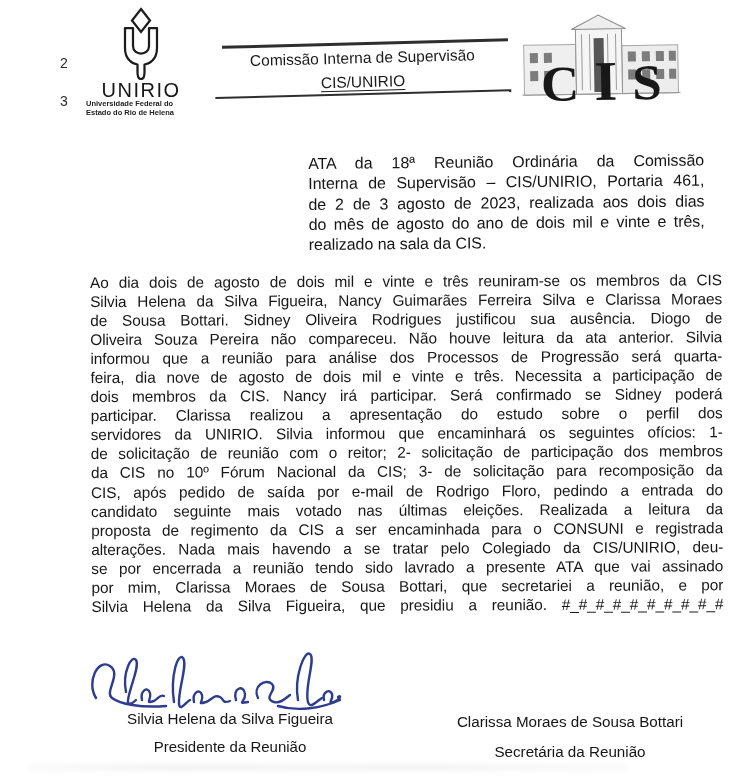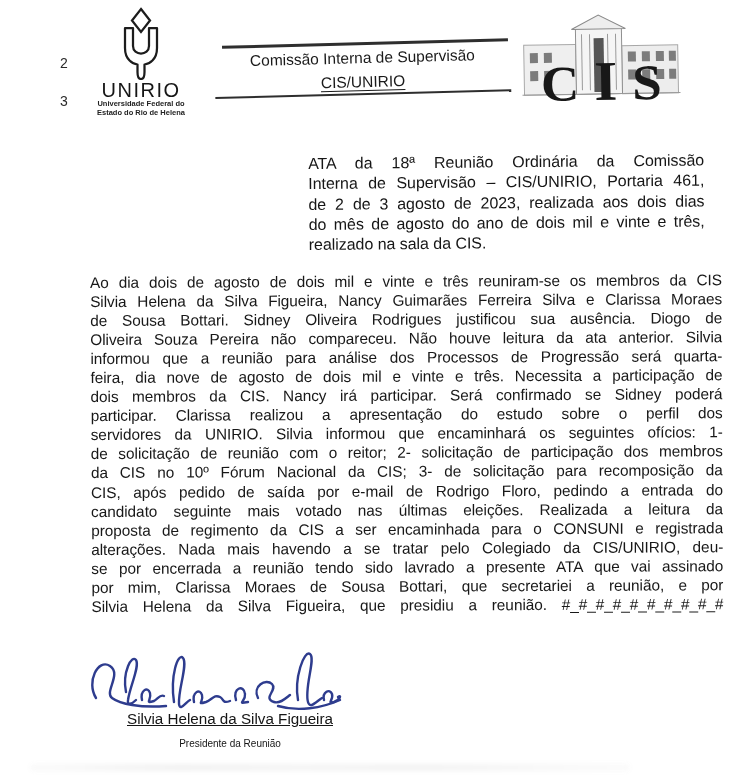--- a/index.html
+++ b/index.html
@@ -18,21 +18,21 @@
   .marginnum{position:absolute;left:60px;font-size:14px;color:#2a2a2a;}
   .num2{top:55px;}
   .num3{top:93px;}
   
   .unirio-mark{position:absolute;left:110px;top:6px;width:62px;height:74px;}
   .unirio-word{
     position:absolute;left:86px;top:79px;width:110px;text-align:center;
     font-family:Liberation Sans, sans-serif;font-size:20px;letter-spacing:1.5px;color:#161616;
   }
   .unirio-sub{
-    position:absolute;left:86px;top:100px;width:110px;text-align:center;
+    position:absolute;left:86px;top:100px;width:110px;
     font-size:7.5px;font-weight:bold;line-height:8.5px;color:#222;
   }
   
   .letterhead{
     position:absolute;left:214px;top:46px;width:296px;
     transform:rotate(-1.5deg);transform-origin:left top;
   }
   .rule{height:2.5px;background:var(--rule);}
   .rule-top{margin-left:8px;margin-right:2px;}
   .lh1{margin-top:4px;text-align:center;font-size:15.5px;color:#1a1a1a;}
@@ -64,22 +64,22 @@
     font-size:15.4px;line-height:19.05px;letter-spacing:-0.05px;
     transform:rotate(-0.25deg);transform-origin:left top;color:#181818;
   }
   .bl{height:19.05px;overflow:hidden;text-align:justify;text-align-last:justify;text-justify:inter-word;}
   
   .signature-svg{position:absolute;left:82px;top:642px;width:262px;height:86px;}
   .sigpath{fill:none;stroke:var(--signature-ink);stroke-width:2.4;stroke-linecap:round;stroke-linejoin:round;}
   .sigblock{position:absolute;text-align:center;color:#151515;}
   .sig-left{left:90px;top:710px;width:280px;}
   .sig-right{left:420px;top:713px;width:300px;}
-  .sig-name{font-size:15.2px;text-decoration:underline;}
-  .sig-left .sig-role{margin-top:11px;font-size:10px;}
+  .sig-name{font-size:15.2px;}
+  .sig-left .sig-role{margin-top:11px;font-size:15px;}
   .sig-right .sig-role{margin-top:13px;font-size:15.2px;}
   
   .smudge{
     position:absolute;left:30px;top:764px;width:600px;height:7px;border-radius:3px;
     background:linear-gradient(90deg,#f6f6f6,#e7e7e7 25%,#ededed 45%,#e9e9e9 65%,#f7f7f7);
     filter:blur(2px);opacity:.55;
   }
 </style>
 </head>
 <body>
@@ -183,16 +183,20 @@
     <path class="sigpath" d="M176,56 C170,44 184,36 190,42 C196,48 180,56 192,60 C198,62 204,56 208,53"></path>
     <path class="sigpath" d="M216,58 C212,36 222,8 228,12 C234,16 222,46 226,60 C228,68 236,58 240,56"></path>
     <path class="sigpath" d="M242,58 C240,50 248,46 250,52 C252,58 244,62 252,60 C258,58 260,52 256,55"></path>
     <path class="sigpath" d="M196,64 C216,70 240,66 258,58"></path>
   </svg>
 
   <div class="sigblock sig-left">
     <div class="sig-name">Silvia Helena da Silva Figueira</div>
     <div class="sig-role">Presidente da Reunião</div>
   </div>
+  <div class="sigblock sig-right">
+    <div class="sig-name">Clarissa Moraes de Sousa Bottari</div>
+    <div class="sig-role">Secretária da Reunião</div>
+  </div>
 
   <div class="smudge"></div>
 
 </div>
 
 </body></html>

